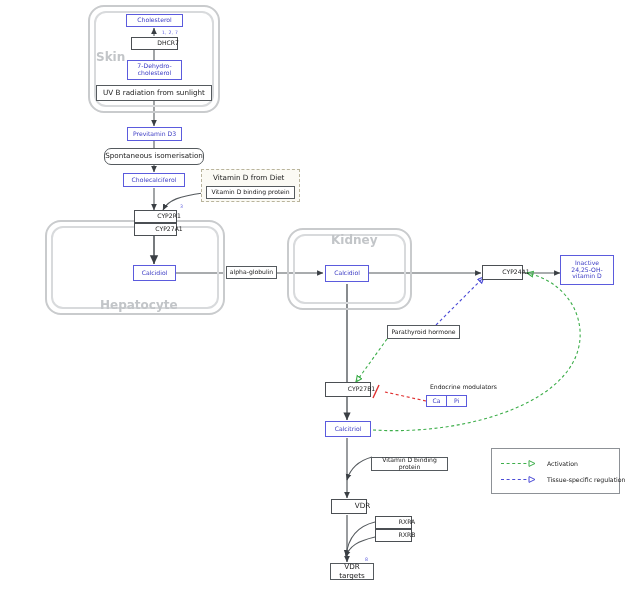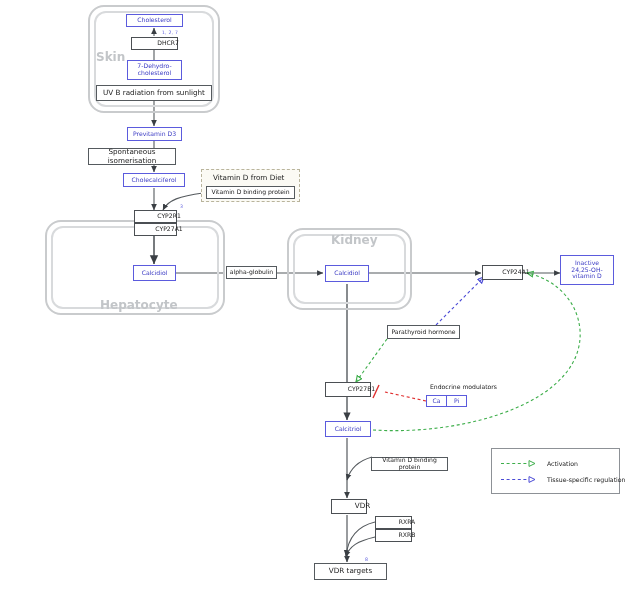--- a/index.html
+++ b/index.html
@@ -134,21 +134,21 @@
 
   <div class="node metab fs6" style="left:127px;top:60px;width:55px;height:20px;flex-direction:column;">
     <span>7-Dehydro-</span>
     <span>cholesterol</span>
   </div>
 
   <div class="node fs7" style="left:96px;top:85px;width:116px;height:16px;text-align:center;">UV B radiation from sunlight</div>
 
   <div class="node metab fs6" style="left:127px;top:127px;width:55px;height:14px;">Previtamin D3</div>
 
-  <div class="node fs7" style="left:88px;top:148px;width:88px;height:17px;">Spontaneous isomerisation</div>
+  <div class="node fs7" style="left:104px;top:148px;width:100px;height:17px;border-radius:7px;">Spontaneous isomerisation</div>
 
   <div class="node metab fs6" style="left:123px;top:173px;width:62px;height:14px;">Cholecalciferol</div>
 
   <div class="node gene fs6" style="left:134px;top:210px;width:43px;height:13px;">CYP2R1</div>
   <div class="sup" style="left:180px;top:204px;">3</div>
 
   <div class="node gene fs6" style="left:134px;top:223px;width:43px;height:13px;">CYP27A1</div>
 
   <div class="node metab fs6" style="left:133px;top:265px;width:43px;height:16px;">Calcidiol</div>
 
@@ -175,21 +175,21 @@
 
   <div class="node metab fs6" style="left:325px;top:421px;width:46px;height:16px;">Calcitriol</div>
 
   <div class="node fs6" style="left:371px;top:457px;width:77px;height:14px;">Vitamin D binding protein</div>
 
   <div class="node gene fs7" style="left:331px;top:499px;width:36px;height:15px;">VDR</div>
 
   <div class="node gene fs6" style="left:375px;top:516px;width:37px;height:13px;">RXRA</div>
   <div class="node gene fs6" style="left:375px;top:529px;width:37px;height:13px;">RXRB</div>
 
-  <div class="node fs7" style="left:314px;top:563px;width:73px;height:17px;">VDR targets</div>
+  <div class="node fs7" style="left:330px;top:563px;width:44px;height:17px;">VDR targets</div>
   <div class="sup" style="left:365px;top:557px;">8</div>
 
   <div class="legend" style="left:491px;top:448px;width:129px;height:46px;"></div>
 
   <div class="legend-row" style="left:500px;top:459px;">
     <svg width="40" height="9">
       <path d="M1,4.5 L28,4.5" stroke="#3eae4b" stroke-width="1.1" stroke-dasharray="3,2.6" fill="none"></path>
       <path d="M29,1.6 L35,4.5 L29,7.4 z" fill="none" stroke="#3eae4b" stroke-width="1"></path>
     </svg>
     <span class="legend-text">Activation</span>

